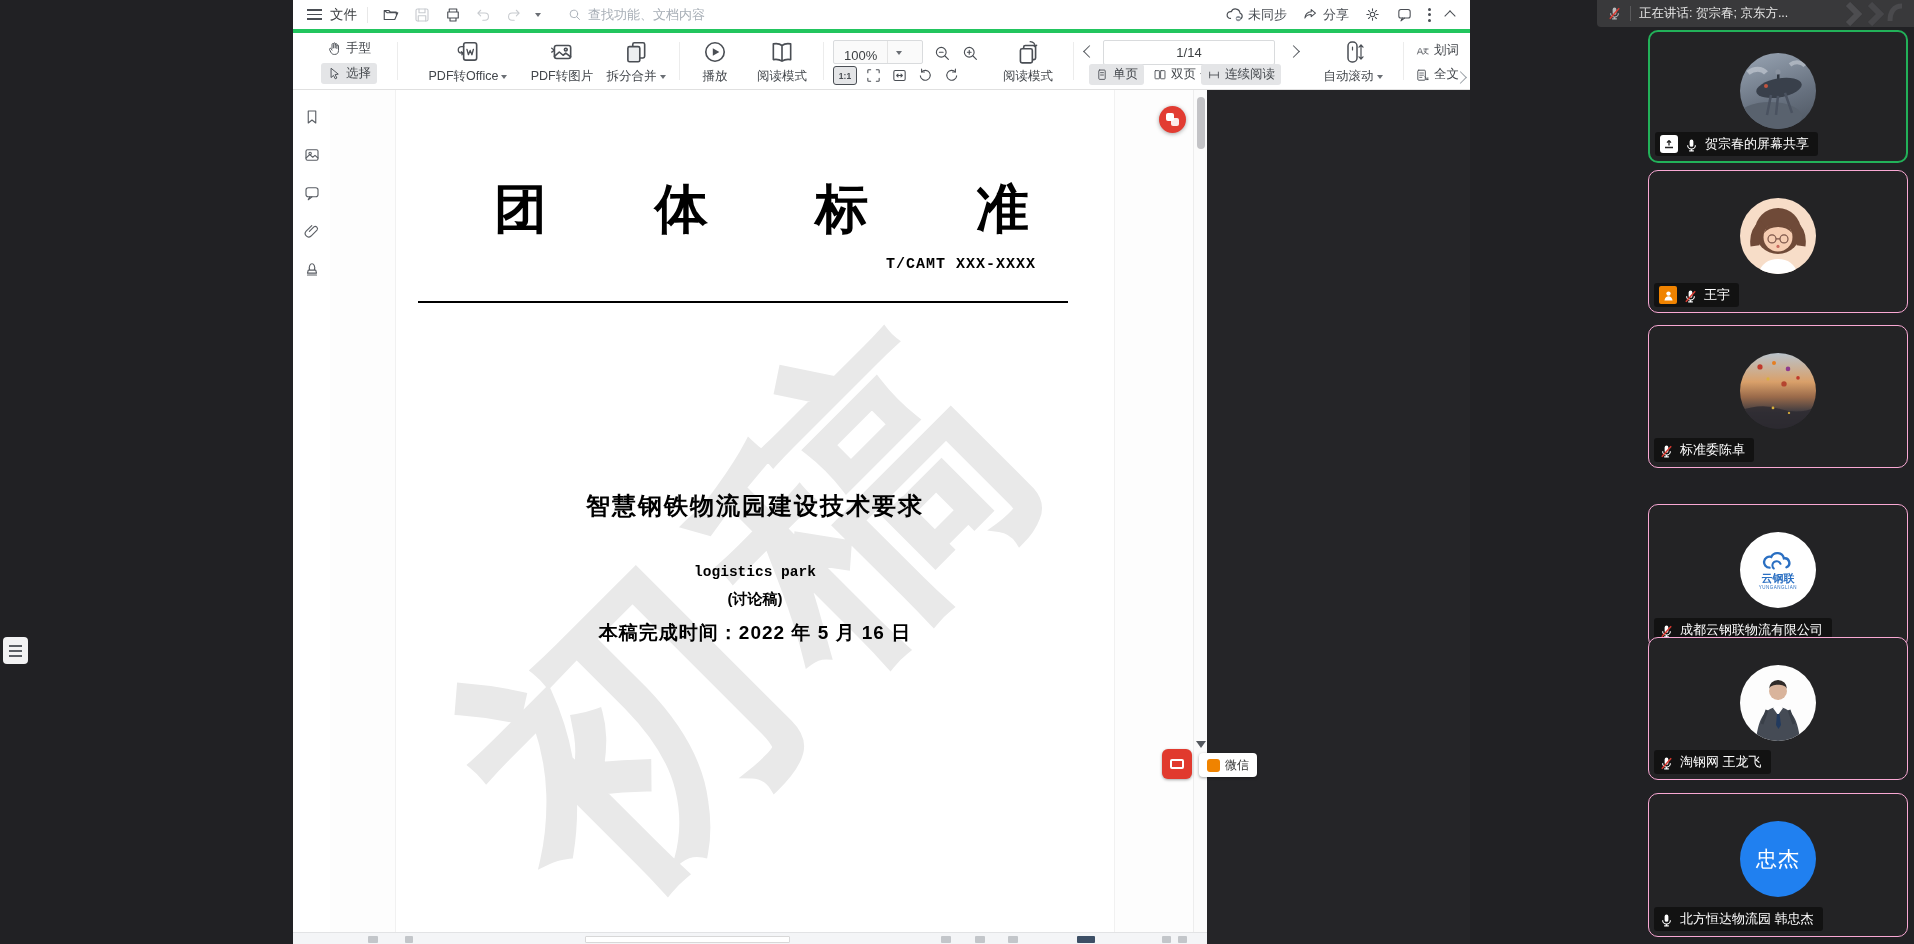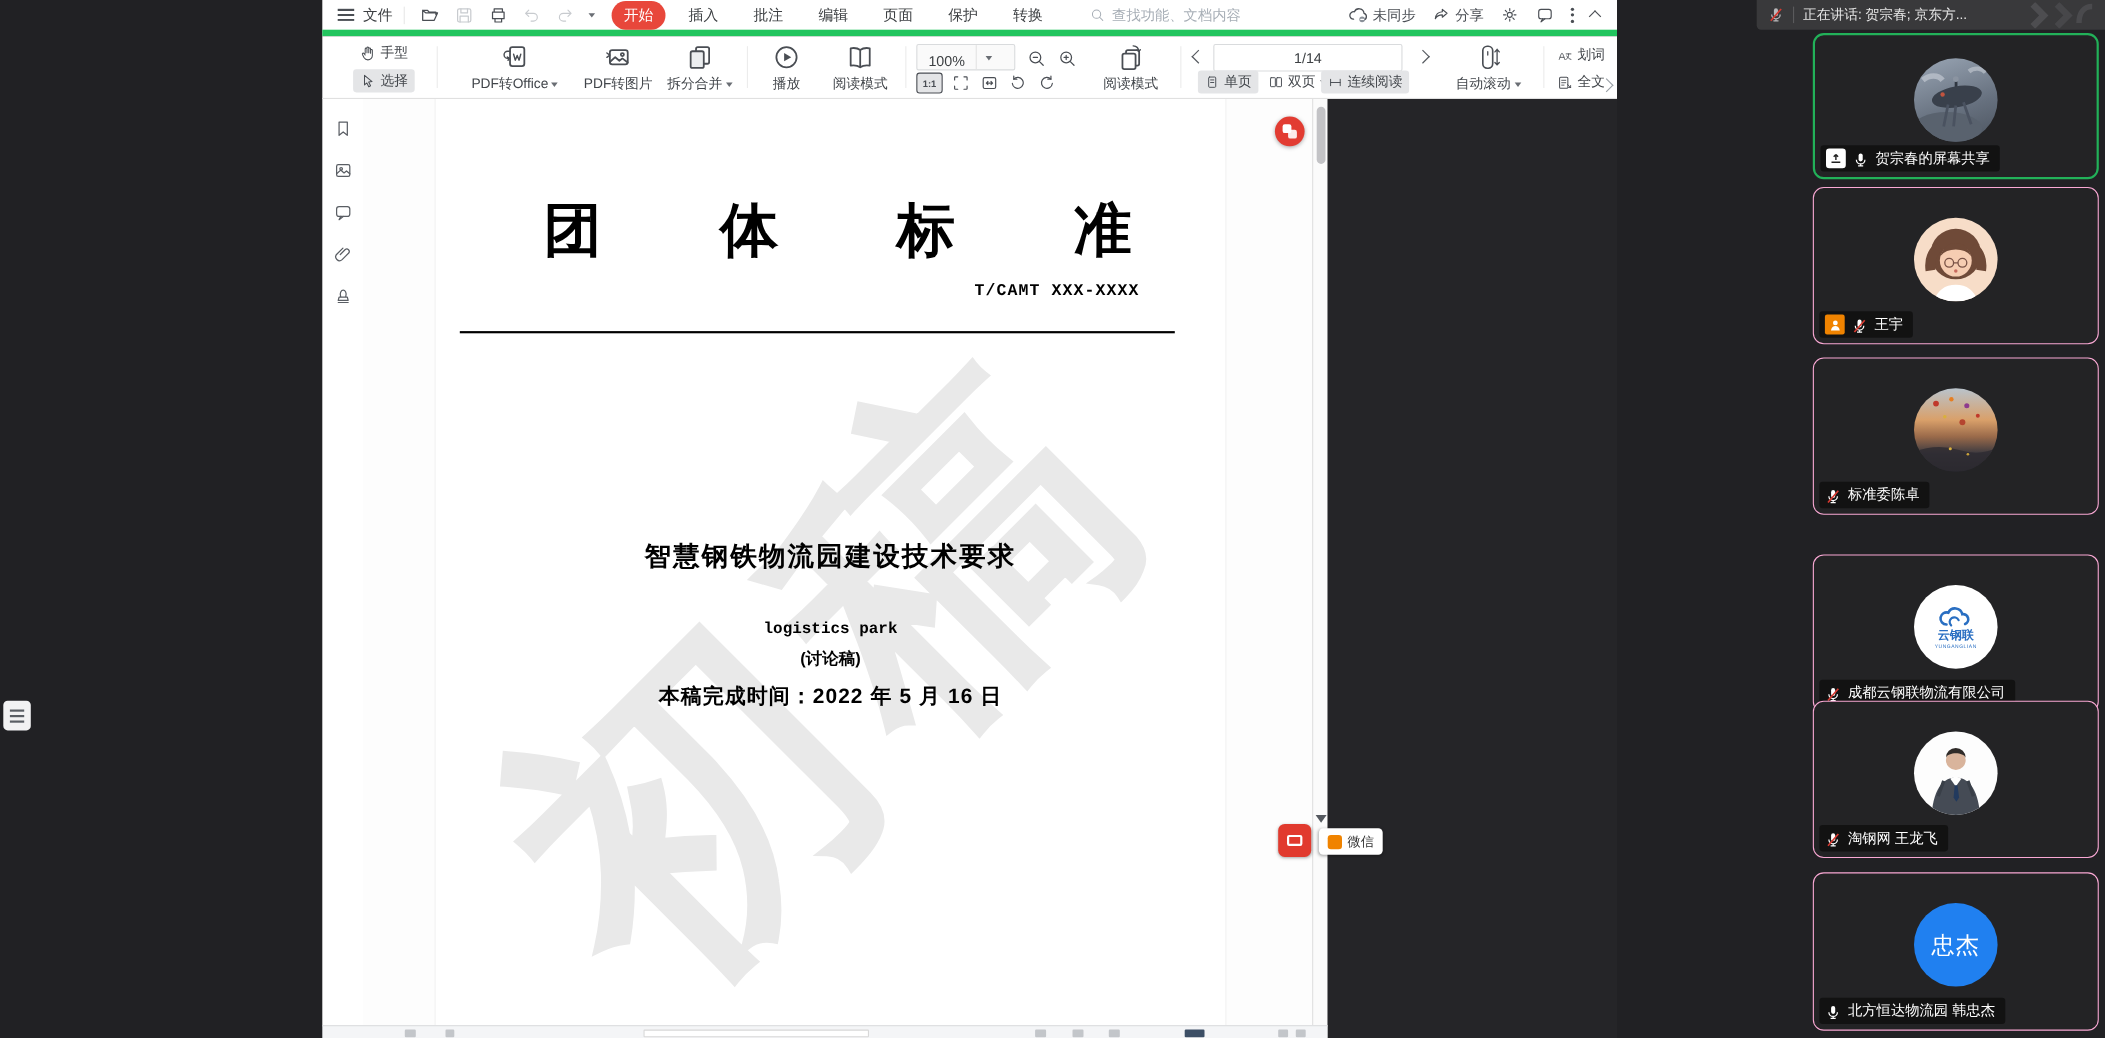--- a/index.html
+++ b/index.html
@@ -4,21 +4,21 @@
 <style>
   *{margin:0;padding:0;box-sizing:border-box}
   html,body{background:#0c0c0d}
   .stage{position:relative;width:1914px;height:944px;overflow:hidden;background:#212124;
          font-family:"Liberation Sans","DejaVu Sans",sans-serif;color:#3d4043}
   svg{display:block}
   .ic{stroke:#4a4e54;fill:none;stroke-width:1.5;stroke-linecap:round;stroke-linejoin:round}
   .ic-dis{stroke:#c8cbcf}
   
   .row1{position:absolute;left:293px;top:0;width:1177px;height:33px;background:#fff;
-        border-bottom:6px solid #22c55e;display:flex;align-items:center;font-size:13.5px}
+        border-bottom:4px solid #22c55e;display:flex;align-items:center;font-size:13.5px}
   .hb{width:15px;height:11px;background:linear-gradient(#4a4e54 0 2px,transparent 2px 4.5px,#4a4e54 4.5px 6.5px,transparent 6.5px 9px,#4a4e54 9px 11px)}
   .r1sep{width:1px;height:16px;background:#e8e8e8;margin:0 10px}
   .tab{padding:4px 11px;border-radius:13px;margin:0 5px;color:#3d4043;cursor:default;white-space:nowrap}
   .tab.active{background:var(--accent-red,#e8473b);color:#fff}
   .search{display:flex;align-items:center;gap:6px;margin-left:26px;color:#a7aeb6;font-size:13px}
   .r1r{margin-left:auto;display:flex;align-items:center;gap:15px;margin-right:16px;font-size:13px;color:#4a4e54}
   .kebab{display:inline-flex;flex-direction:column;gap:2.5px}
   .kebab i{width:3px;height:3px;border-radius:50%;background:#4a4e54}
   .chev-up{width:8px;height:8px;border-left:1.6px solid #4a4e54;border-top:1.6px solid #4a4e54;transform:rotate(45deg);margin-top:3px}
   .iconrow{display:flex;align-items:center;gap:13px;margin-left:4px}
@@ -105,29 +105,20 @@
           <path d="M7 8V4h10v4M5 8h14v8h-3v4H8v-4H5zM8 16h8"></path>
         </svg>
       <svg class="ic ic-dis" width="17" height="17" viewBox="0 0 24 24">
           <path d="M8 6L4 10l4 4M4 10h10a5 5 0 0 1 0 10h-3"></path>
         </svg>
       <svg class="ic ic-dis" width="17" height="17" viewBox="0 0 24 24">
           <path d="M16 6l4 4-4 4M20 10H10a5 5 0 0 0 0 10h3"></path>
         </svg>
       <span class="caret"></span>
     </span>
-    <span id="tabstrip" style="display:flex;align-items:center;margin-left:10px">
-        <span class="tab active">开始</span>
-        <span class="tab">插入</span>
-        <span class="tab">批注</span>
-        <span class="tab">编辑</span>
-        <span class="tab">页面</span>
-        <span class="tab">保护</span>
-        <span class="tab">转换</span>
-      </span>
     <span class="search">
       <svg class="ic" width="15" height="15" viewBox="0 0 24 24" style="stroke:#a7aeb6">
           <circle cx="11" cy="11" r="6"></circle>
           <path d="M15.5 15.5L20 20"></path>
         </svg>
       <span>查找功能、文档内容</span>
     </span>
     <span class="r1r">
       <span class="withtext">
         <svg class="ic" width="19" height="19" viewBox="0 0 24 24">

